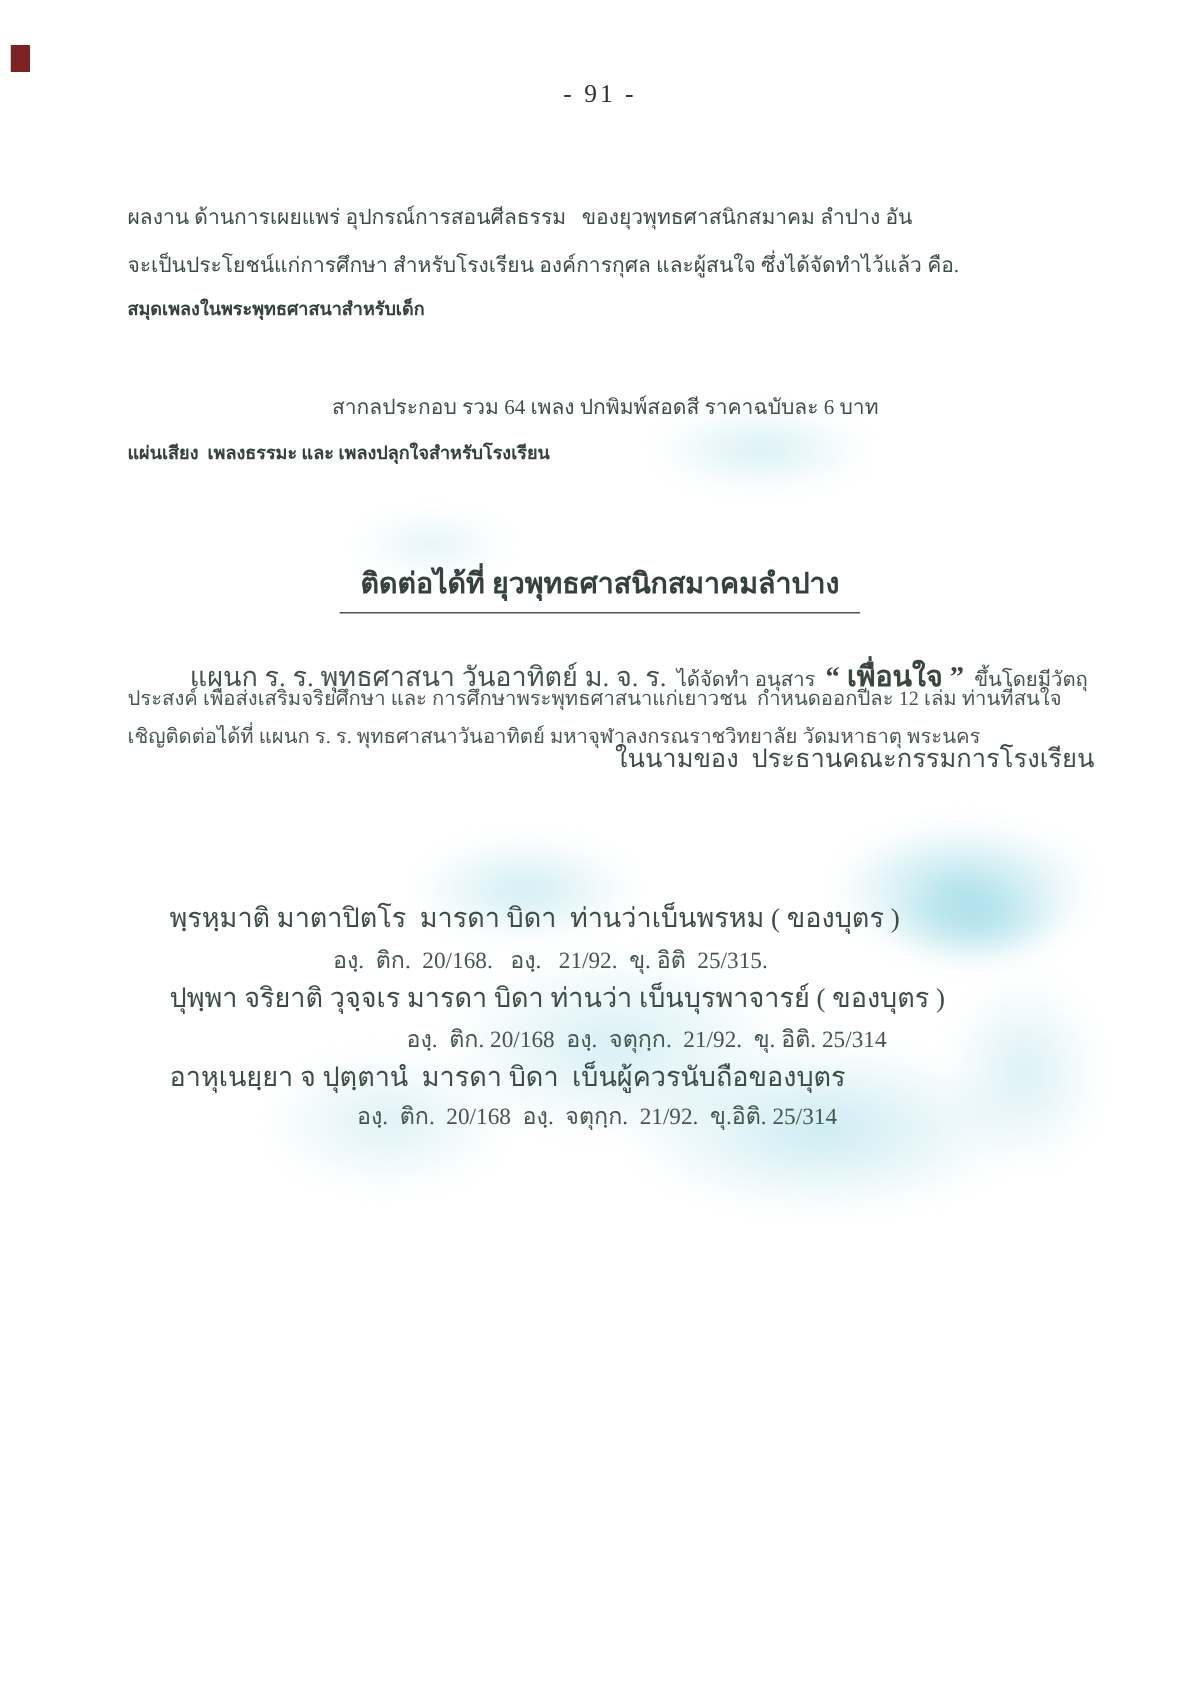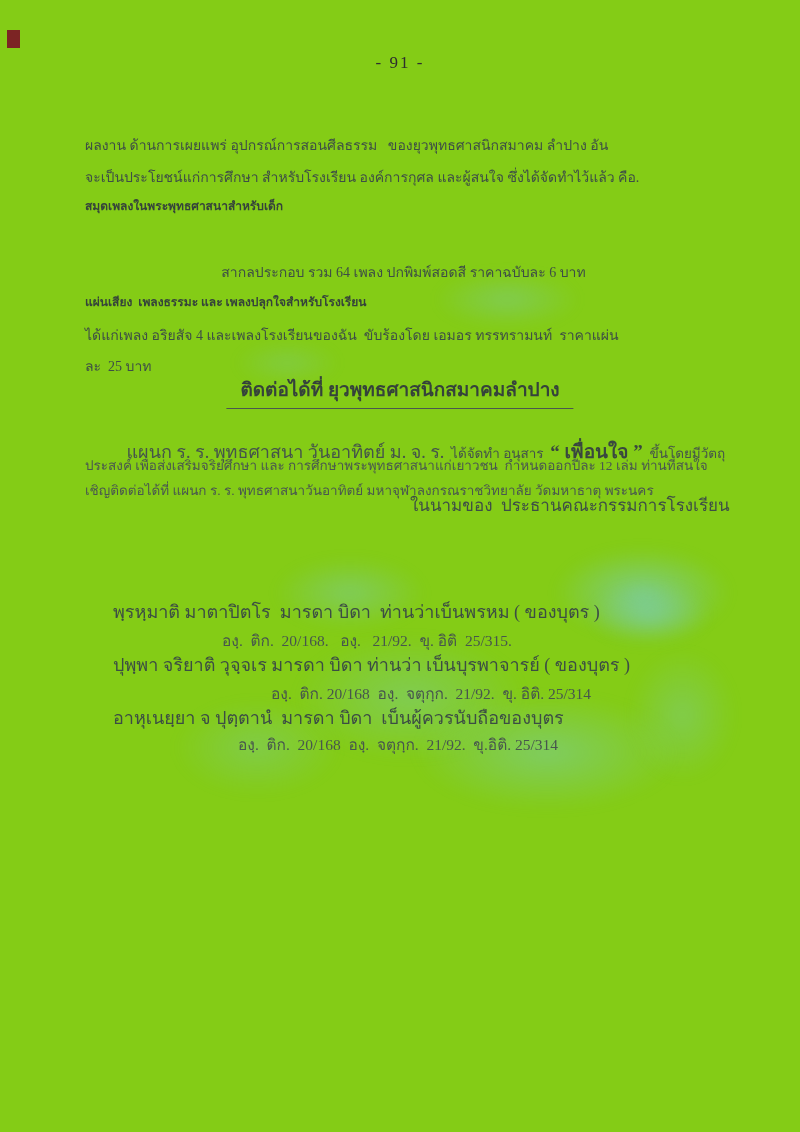--- a/index.html
+++ b/index.html
@@ -1,18 +1,18 @@
 <!DOCTYPE html>
 <html><head>
 <meta charset="utf-8">
 <style>
   html,body { margin:0; padding:0; background:#e9e9e9; }
   .page {
     position:relative; width:800px; height:1132px; margin:0 auto;
-    background:#84cc16; overflow:hidden;
+    background:#ffffff; overflow:hidden;
     font-family:"Liberation Serif","DejaVu Serif",serif;
     color:#3e4e46;
   }
   .tline { position:absolute; white-space:pre-wrap; line-height:1.25; }
   .page-number { top:52px; left:0; width:100%; text-align:center; font-size:17px; letter-spacing:2px; color:#2e2e2e; }
   .body-line { left:85px; right:78px; font-size:14px; }
   .bold-head { left:85px; right:78px; font-size:12px; font-weight:bold; color:#35423b; }
   .l-intro1 { top:137px; }
   .l-intro2 { top:169px; }
   .l-i1t { top:199px; }
@@ -71,22 +71,20 @@
 
   <div class="tline page-number">- 91 -</div>
 
   <div class="tline body-line l-intro1">ผลงาน ด้านการเผยแพร่ อุปกรณ์การสอนศีลธรรม   ของยุวพุทธศาสนิกสมาคม ลำปาง อัน</div>
   <div class="tline body-line l-intro2">จะเป็นประโยชน์แก่การศึกษา สำหรับโรงเรียน องค์การกุศล และผู้สนใจ ซึ่งได้จัดทำไว้แล้ว คือ.</div>
 
   <div class="tline bold-head l-i1t">สมุดเพลงในพระพุทธศาสนาสำหรับเด็ก</div>
   <div class="tline body-line l-i1b">สากลประกอบ รวม 64 เพลง ปกพิมพ์สอดสี ราคาฉบับละ 6 บาท</div>
 
   <div class="tline bold-head l-i2t">แผ่นเสียง  เพลงธรรมะ และ เพลงปลุกใจสำหรับโรงเรียน</div>
-  <div class="tline body-line l-i2a">ได้แก่เพลง อริยสัจ 4 และเพลงโรงเรียนของฉัน  ขับร้องโดย เอมอร ทรรทรามนท์  ราคาแผ่น</div>
-  <div class="tline body-line l-i2b">ละ  25 บาท</div>
 
   <div class="tline ss1">
     <span class="lead">แผนก ร. ร. พุทธศาสนา วันอาทิตย์ ม. จ. ร.</span><span>  ได้จัดทำ อนุสาร  </span><span class="mag">“ เพื่อนใจ ”</span><span>  ขึ้นโดยมีวัตถุ</span>
   </div>
 
   <div class="tline contact-head">ติดต่อได้ที่  ยุวพุทธศาสนิกสมาคมลำปาง</div>
   <div class="tline ss2">ประสงค์ เพื่อส่งเสริมจริยศึกษา และ การศึกษาพระพุทธศาสนาแก่เยาวชน  กำหนดออกปีละ 12 เล่ม ท่านที่สนใจ</div>
   <div class="tline ss3">เชิญติดต่อได้ที่ แผนก ร. ร. พุทธศาสนาวันอาทิตย์ มหาจุฬาลงกรณราชวิทยาลัย วัดมหาธาตุ พระนคร</div>
 
   <div class="tline signature">ในนามของ  ประธานคณะกรรมการโรงเรียน</div>

